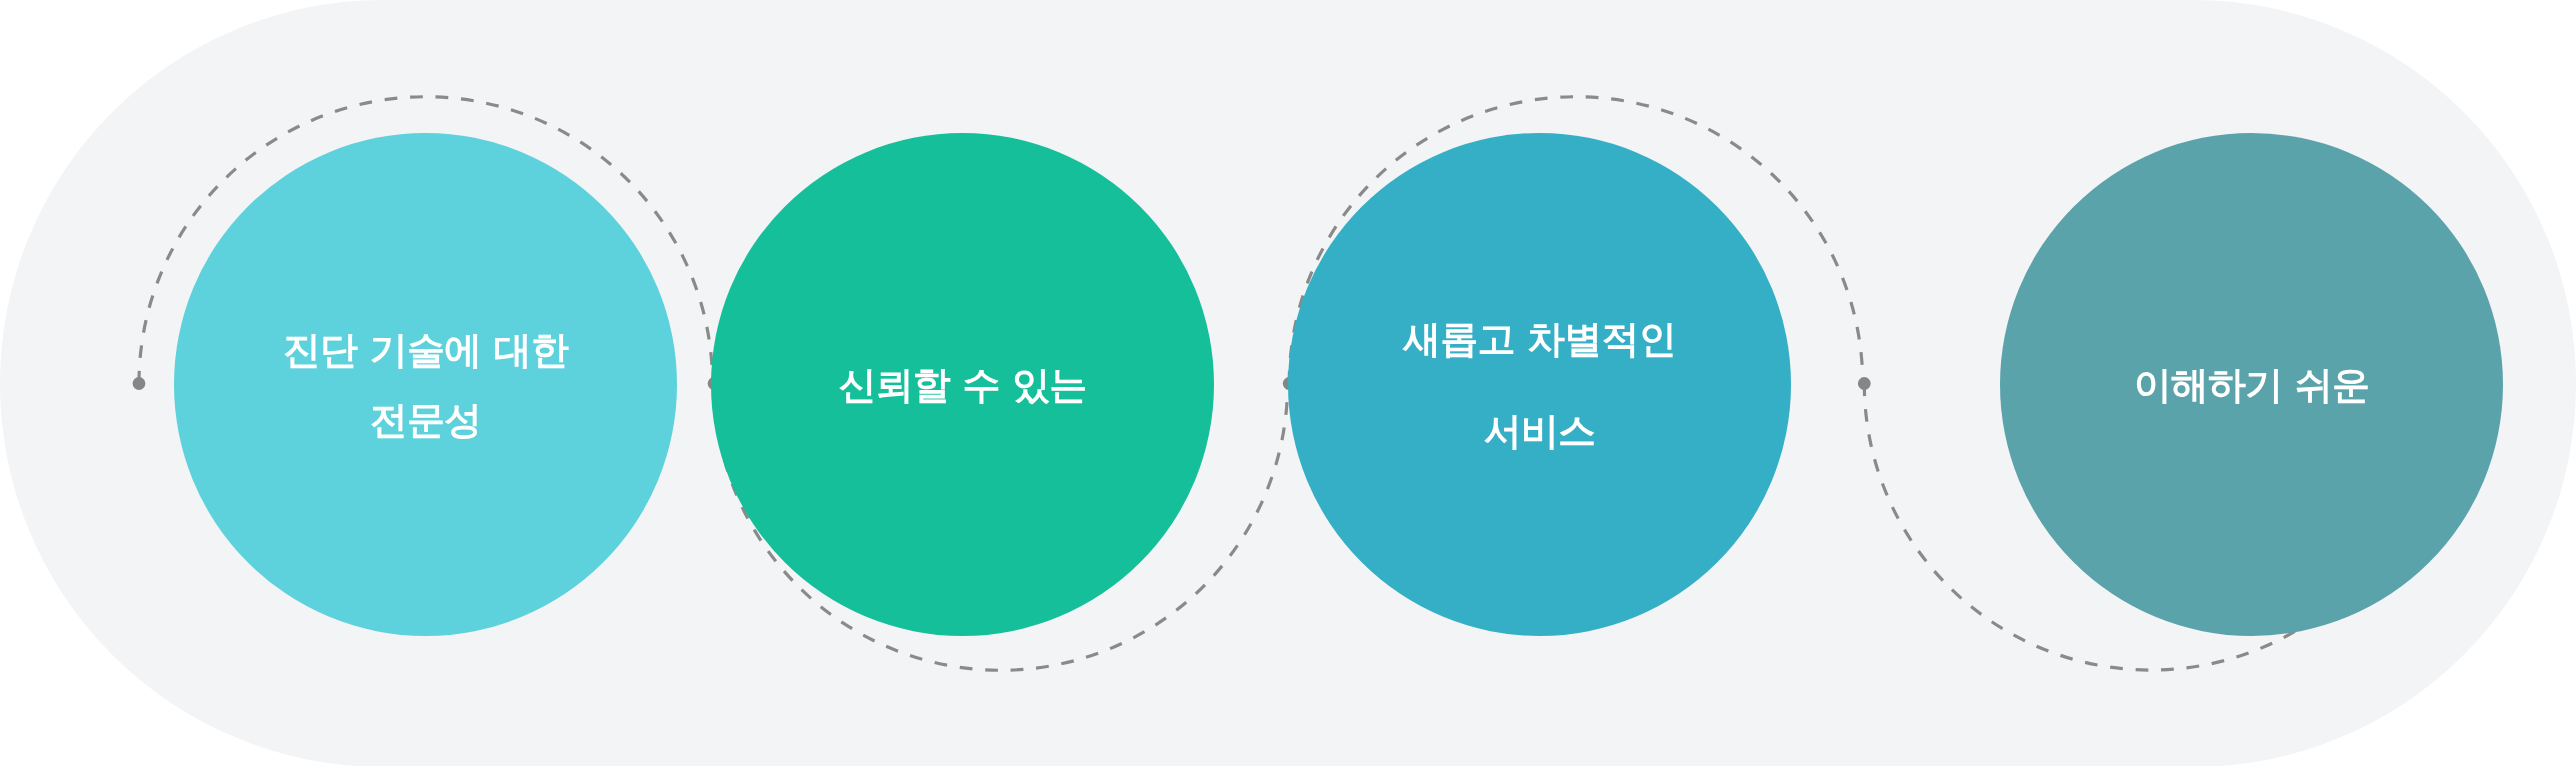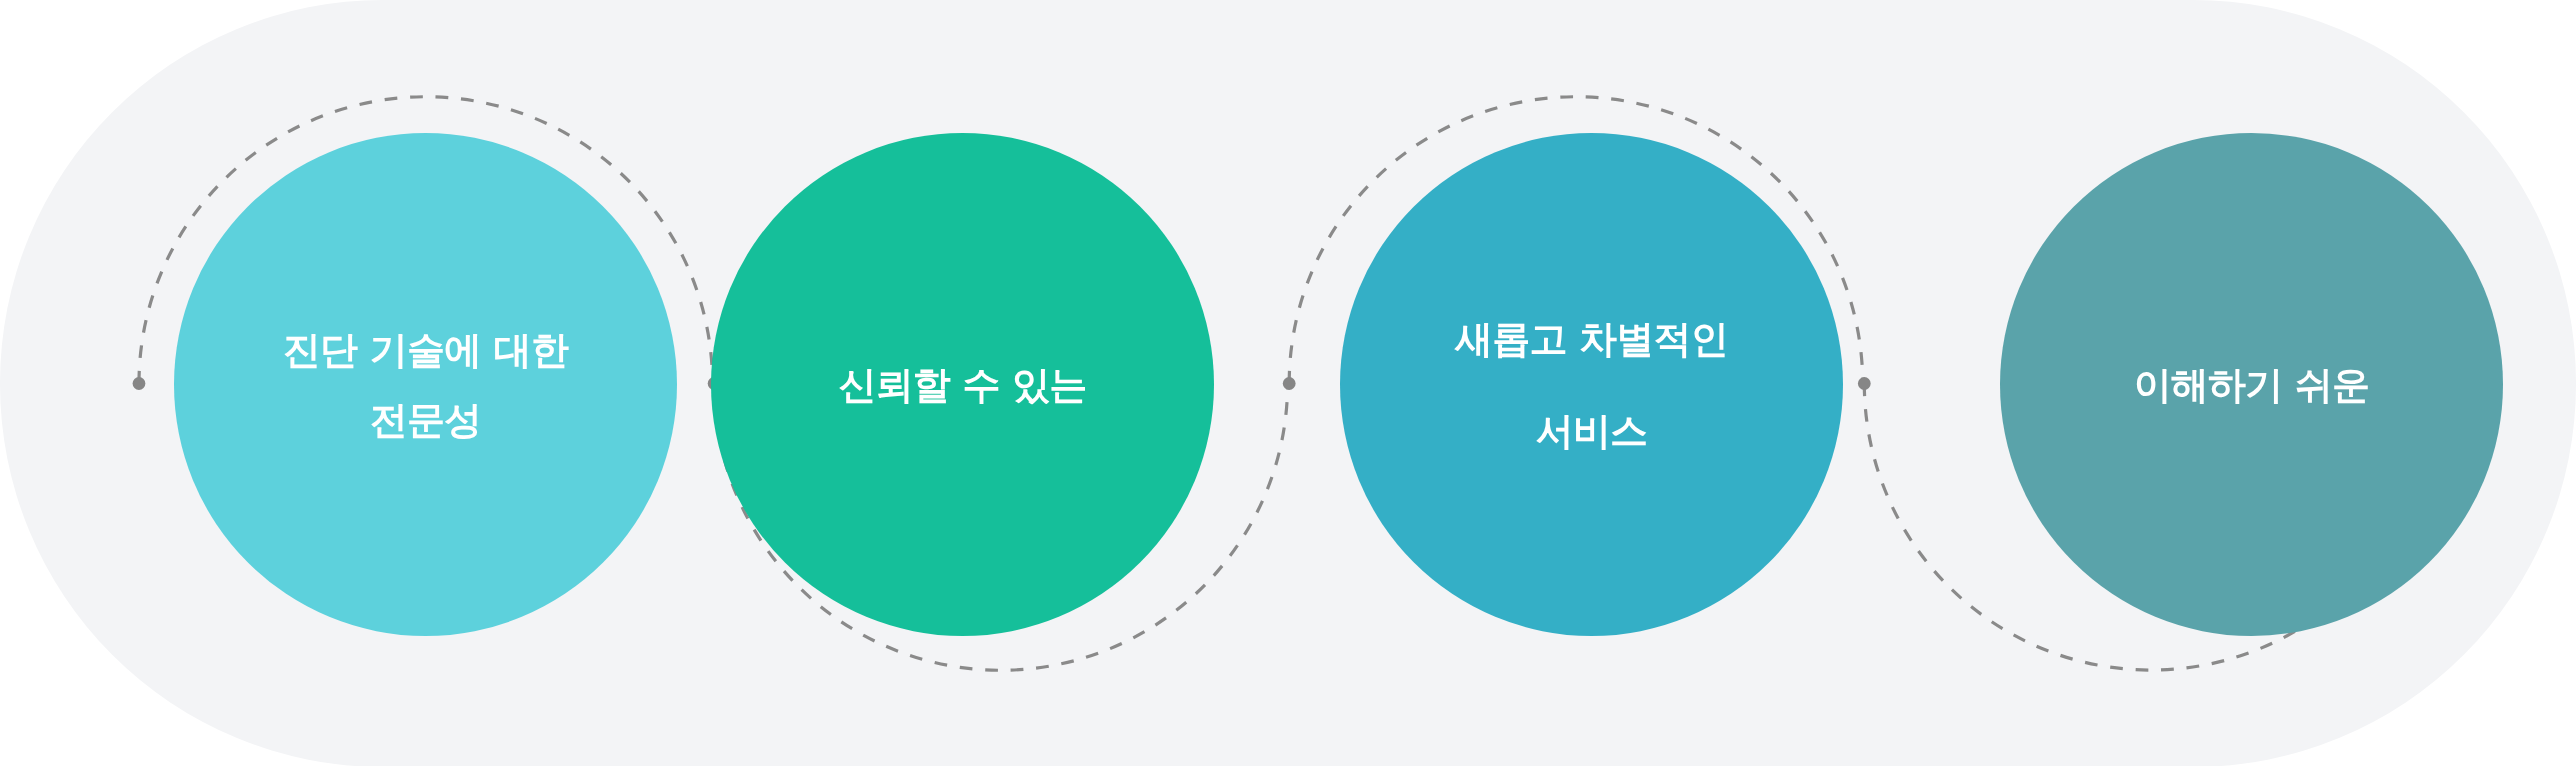--- a/index.html
+++ b/index.html
@@ -54,21 +54,21 @@
     .circle .line {
       display: block;
       font-size: 38px;
       font-weight: bold;
       line-height: 70px;
       letter-spacing: -0.8px;
       white-space: nowrap;
     }
     .circle-1 { left: 174px; }
     .circle-2 { left: 711px; gap: 28px; }
-    .circle-3 { left: 1340px; gap: 22px; }
+    .circle-3 { left: 1288px; gap: 22px; }
     .circle-4 { left: 2000px; }
   </style>
 </head>
 <body>
 
 <div class="stage">
   <div class="bg-pill" style="background: rgb(243, 244, 246);"></div>
 
   <svg class="lines" viewBox="0 0 3225 960">
     <g fill="none" stroke="#8a8a8a" stroke-width="4" stroke-dasharray="16 16">

